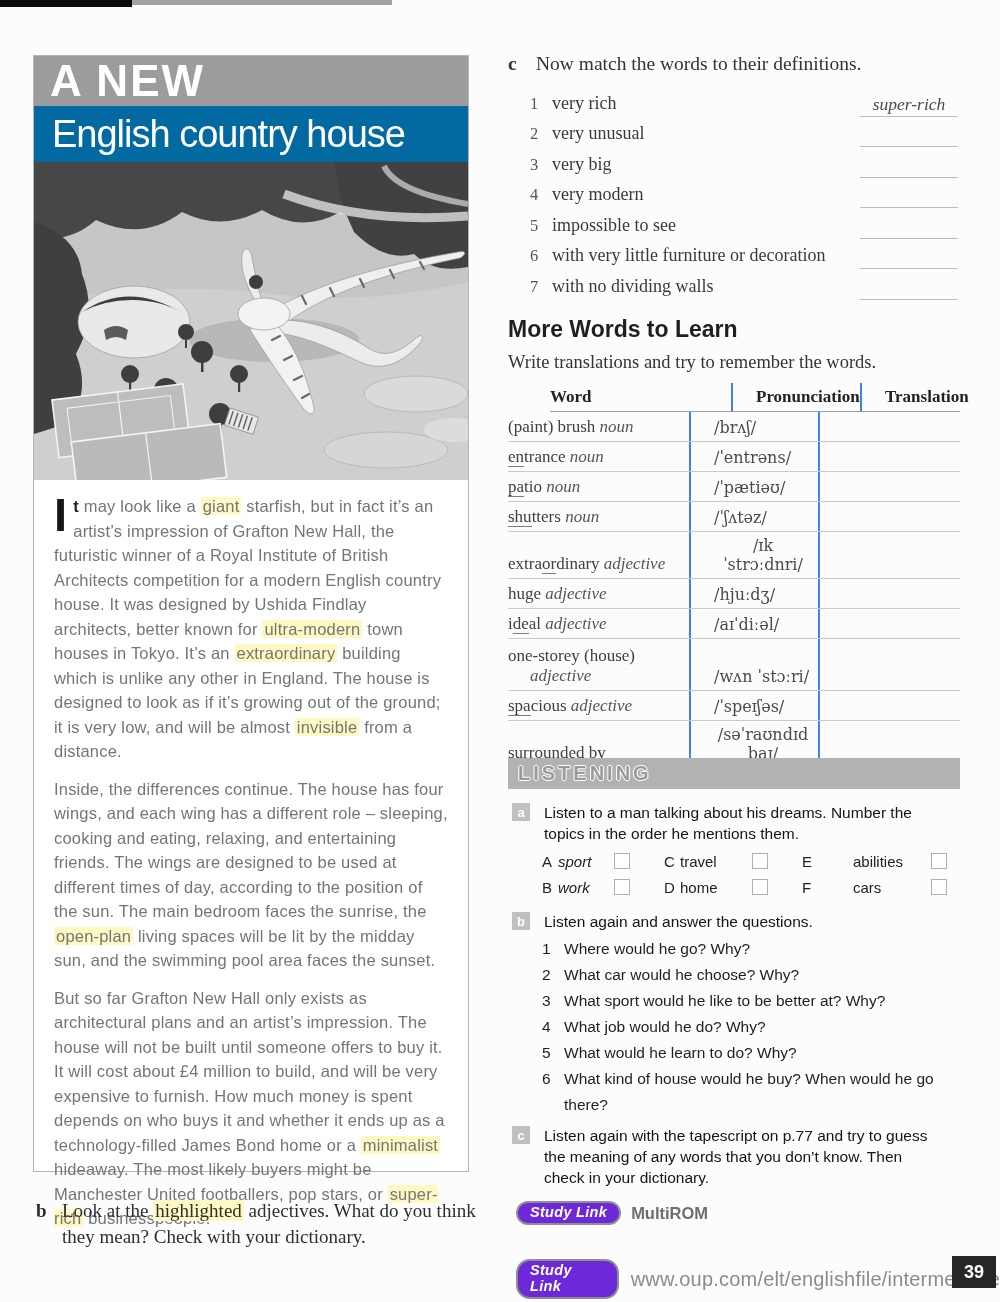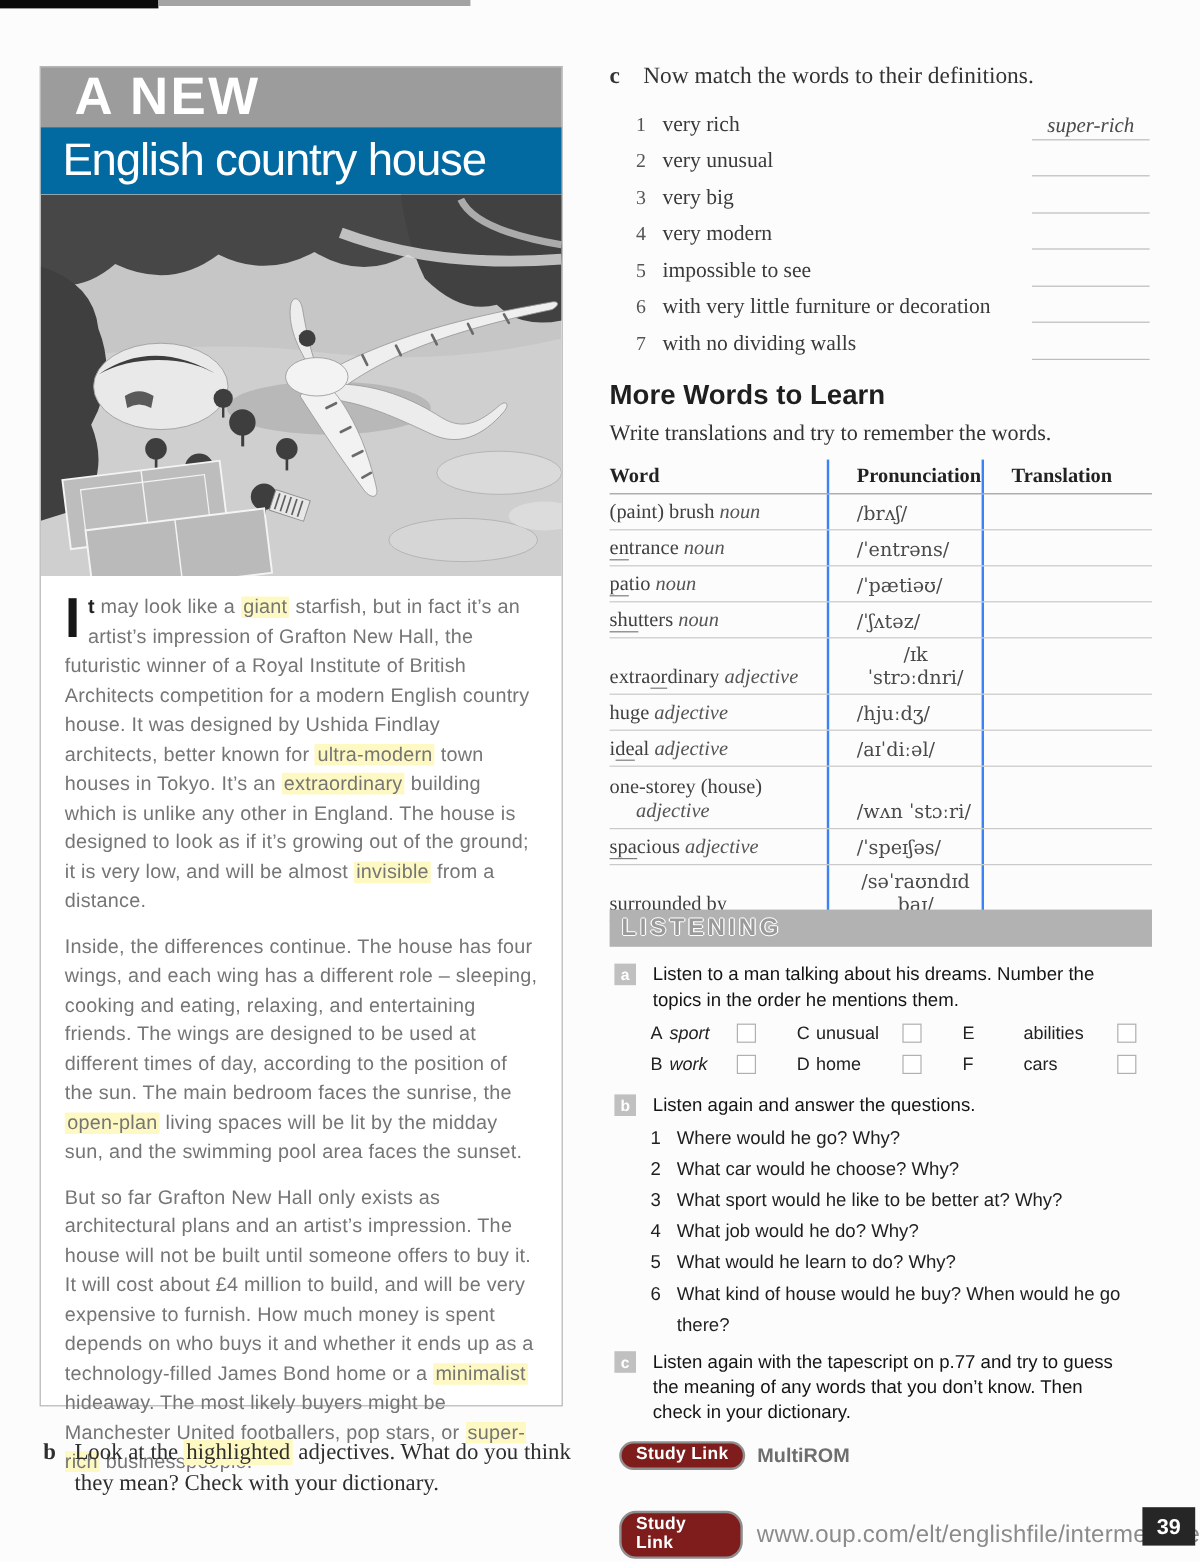--- a/index.html
+++ b/index.html
@@ -7,21 +7,21 @@
         font-family:"Liberation Sans",sans-serif;}
 
   
   .scan-top1{position:absolute;left:0;top:0;width:132px;height:7px;background:#0a0a0a;}
   .scan-top2{position:absolute;left:132px;top:0;width:260px;height:5px;background:#a3a3a3;}
 
   
   .feature{position:absolute;left:33px;top:55px;width:436px;height:1117px;background:#fff;
            border:1px solid #b5b5b5;box-sizing:border-box;}
   .band-grey{height:50px;background:#9c9c9c;display:flex;align-items:center;}
-  .band-grey span{color:#fff;font-weight:bold;font-size:44px;letter-spacing:2px;padding-left:28px;}
+  .band-grey span{color:#fff;font-weight:bold;font-size:44px;letter-spacing:2px;padding-left:16px;}
   .band-black{height:56px;background:#0369a1;display:flex;align-items:center;}
   .band-black span{color:#fff;font-size:38px;letter-spacing:-1px;padding-left:18px;}
   .photo{display:block;width:434px;height:318px;}
   .article-text{padding:14px 20px 0 20px;}
   .article-text p{font-size:16.5px;line-height:24.5px;color:#757575;margin:0 0 13px 0;letter-spacing:.2px;}
   .dropcap{float:left;font-weight:bold;font-size:47px;line-height:.82;color:#161616;margin:2px 6px 0 0;}
   .hl{background:#fef9c3;padding:0 2px;border-radius:1px;}
   .b{font-weight:bold;color:#222;}
 
   
@@ -40,21 +40,21 @@
   .def-row .blank{width:98px;flex:none;border-bottom:1.5px solid #bcbcbc;text-align:center;
                   font-style:italic;font-size:17.5px;color:#4a4a4a;padding-bottom:1px;}
 
   .mwl-head{position:absolute;left:508px;top:316px;font-size:23px;font-weight:bold;color:#1f1f1f;}
   .mwl-sub{position:absolute;left:508px;top:352px;font-family:"Liberation Serif",serif;font-size:18.5px;color:#333;}
 
   .mwtable{position:absolute;left:508px;top:383px;width:452px;font-family:"Liberation Serif",serif;}
   .trow{display:grid;grid-template-columns:181px 129px 1fr;}
   .trow>div{padding:4px 6px 4px 0;display:flex;align-items:flex-end;}
   .trow .c2,.trow .c3{border-left:2px solid #3b82f6;padding-left:23px;text-align:center;}
-  .thead{border-bottom:1.5px solid #9b9b9b;}
+  .thead{border-bottom:1.5px solid #9b9b9b;margin-left:42px;}
   .thead>div{font-weight:bold;font-size:17px;color:#222;}
   .tbody .trow{border-bottom:1px solid #c9c9c9;min-height:30px;box-sizing:border-box;}
   .tbody .c1{font-size:17px;color:#404040;display:block;align-self:end;}
   .tbody .c2{font-family:"DejaVu Serif",serif;font-size:16px;color:#4a4a4a;}
   .pos{font-style:italic;color:#555;}
   .u{border-bottom:1.2px solid #7d7d7d;}
   .word2{display:block;padding-left:22px;}
 
   .listen-band{position:absolute;left:508px;top:758px;width:452px;height:31px;background:#b2b2b2;
                display:flex;align-items:center;}
@@ -74,22 +74,22 @@
   .opt .box{width:16px;height:16px;border:1.5px solid #b0b0b0;background:#fff;box-sizing:border-box;}
   .o1{width:122px;} .o2{width:138px;} .o3{width:158px;}
   .o1 .olbl{width:56px;font-style:italic;} .o2 .olbl{width:72px;} .o3 .olbl{width:78px;margin-left:35px;}
 
   .questions{position:absolute;left:542px;top:936px;width:420px;}
   .q-row{display:flex;font-size:15.5px;line-height:26px;color:#1f1f1f;}
   .q-row .num{width:22px;flex:none;}
   .q-row .txt{flex:1;}
 
   .studylink{position:absolute;display:flex;align-items:center;}
-  .sl-pill{background:#7f1d1d;border:2px solid #8f8f8f;border-radius:14px;color:#fff;
-           font-weight:bold;font-size:14.5px;padding:1px 12px 3px 12px;letter-spacing:.3px;}
+  .sl-pill{background:#6d28d9;border:2px solid #8f8f8f;border-radius:14px;color:#fff;
+           font-weight:bold;font-style:italic;font-size:14.5px;padding:1px 12px 3px 12px;letter-spacing:.3px;}
   .sl-label{font-weight:bold;font-size:16.5px;color:#6e6e6e;margin-left:10px;}
   .sl-url{font-size:20px;color:#8b8b8b;margin-left:12px;letter-spacing:.2px;}
 
   .page-badge{position:absolute;left:952px;top:1256px;width:44px;height:32px;background:#262626;
               color:#fff;font-weight:bold;font-size:18px;display:flex;align-items:center;justify-content:center;
               border-radius:0;}
 </style>
 </head>
 <body>
 
@@ -320,21 +320,21 @@
 
   <div class="opt-grid">
     <div class="opt-row">
       <div class="opt o1">
         <span class="ltr">A</span>
         <span class="olbl">sport</span>
         <span class="box"></span>
       </div>
       <div class="opt o2">
         <span class="ltr">C</span>
-        <span class="olbl">unusual</span>
+        <span class="olbl">travel</span>
         <span class="box"></span>
       </div>
       <div class="opt o3">
         <span class="ltr">E</span>
         <span class="olbl">abilities</span>
         <span class="box"></span>
       </div>
     </div>
     <div class="opt-row">
       <div class="opt o1">

